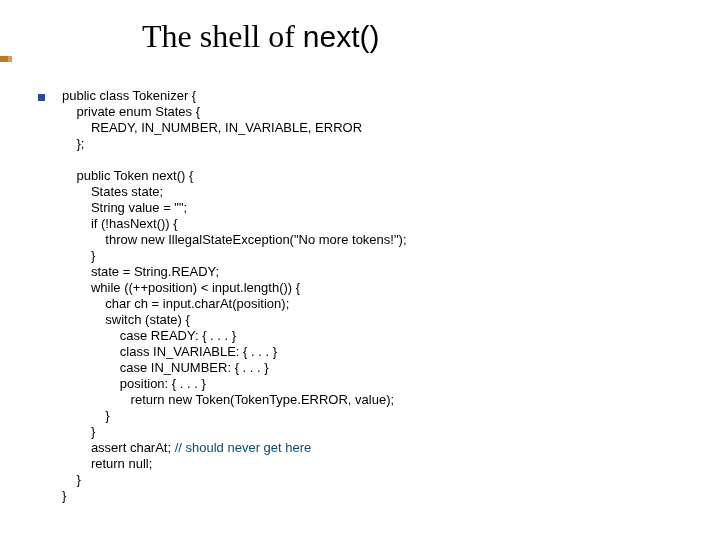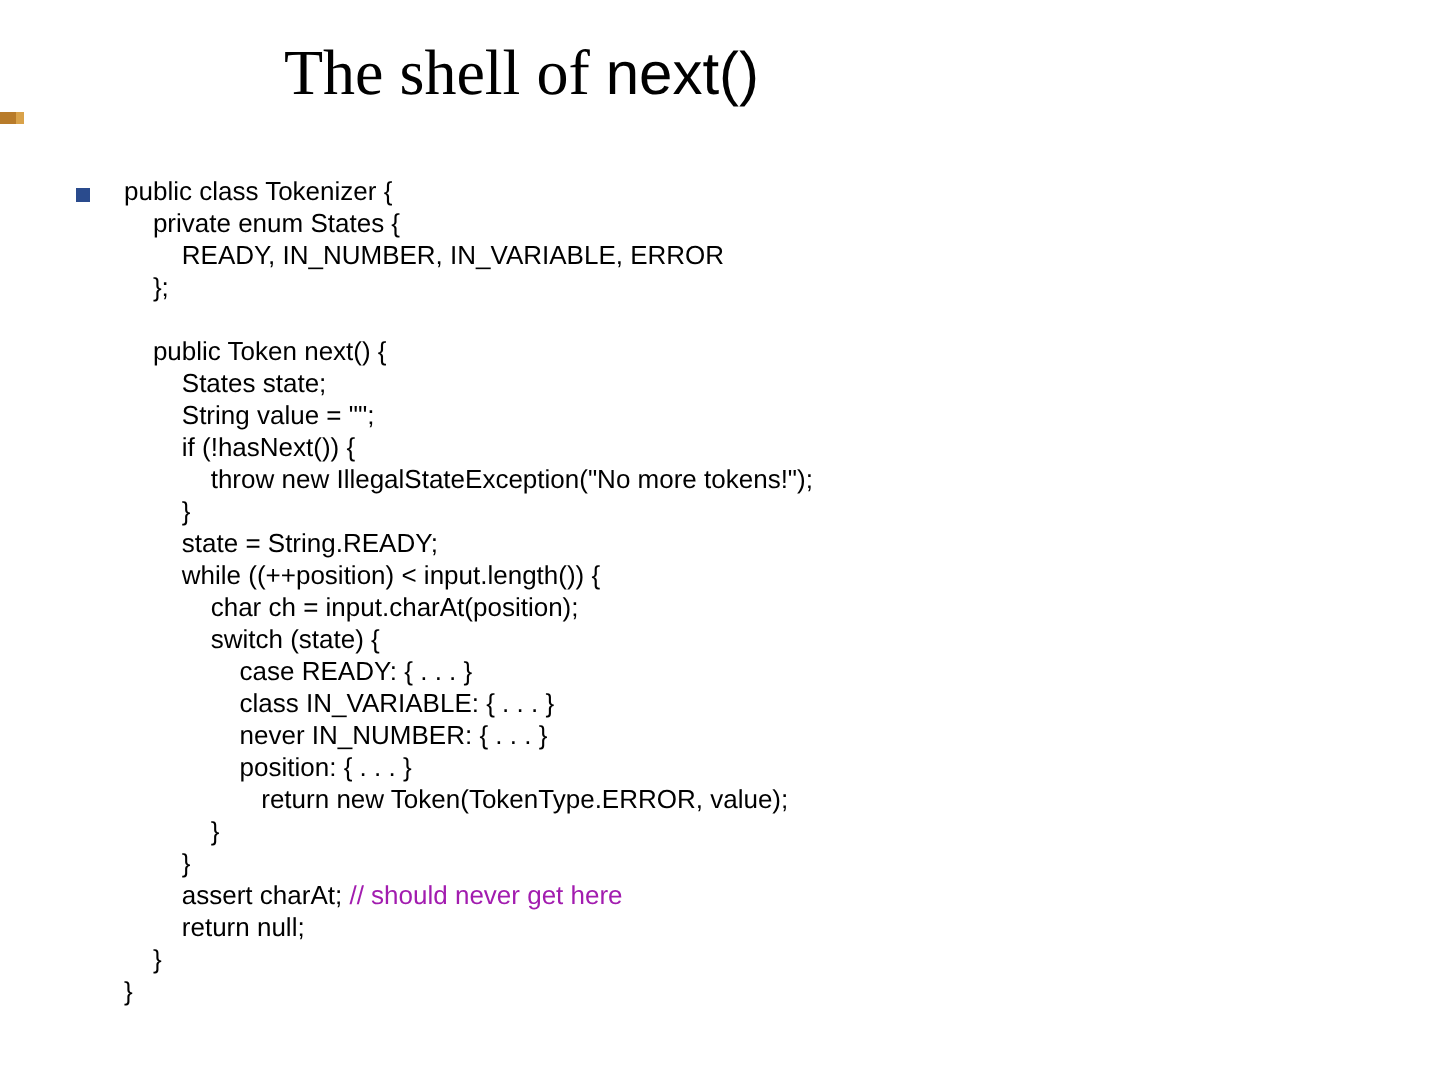--- a/index.html
+++ b/index.html
@@ -53,21 +53,21 @@
     position: absolute;
     left: 62px;
     top: 88px;
     font-family: Verdana, Geneva, sans-serif;
     font-size: 13px;
     line-height: 16px;
     color: #000;
     white-space: pre;
   }
   .comment {
-    color: #a21caf;
+    color: #0c4a6e;
   }
 </style>
 </head>
 <body>
 
 <div class="accent-bar"></div>
 <div class="accent-bar2"></div>
 
 <div class="title">
   <span>The shell of </span><span class="fn">next()</span>
@@ -85,21 +85,21 @@
 <span>        String value = "";</span>
 <span>        if (!hasNext()) {</span>
 <span>            throw new IllegalStateException("No more tokens!");</span>
 <span>        }</span>
 <span>        state = String.READY;</span>
 <span>        while ((++position) &lt; input.length()) {</span>
 <span>            char ch = input.charAt(position);</span>
 <span>            switch (state) {</span>
 <span>                case READY: { . . . }</span>
 <span>                class IN_VARIABLE: { . . . }</span>
-<span>                never IN_NUMBER: { . . . }</span>
+<span>                case IN_NUMBER: { . . . }</span>
 <span>                position: { . . . }</span>
 <span>                   return new Token(TokenType.ERROR, value);</span>
 <span>            }</span>
 <span>        }</span>
 <span>        assert charAt; </span><span class="comment">// should never get here</span>
 <span>        return null;</span>
 <span>    }</span>
 <span>}</span></div>
 
 </body></html>

